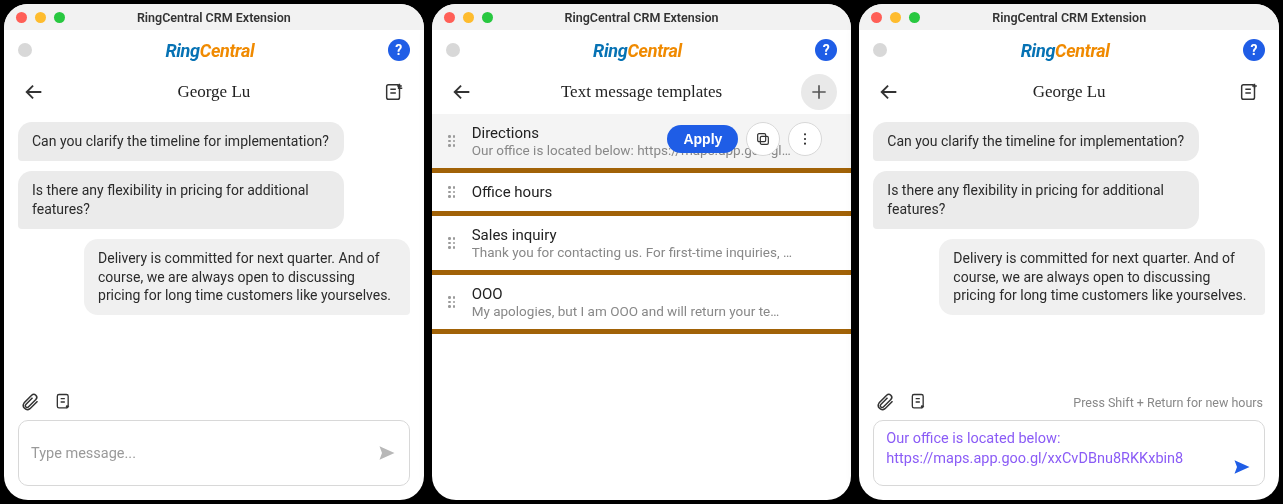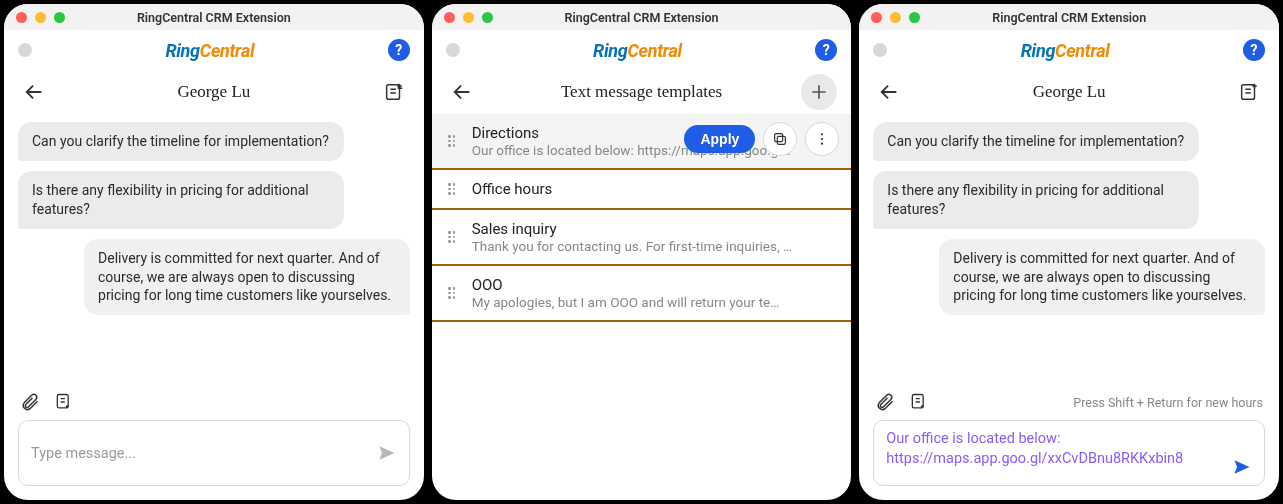--- a/index.html
+++ b/index.html
@@ -127,31 +127,31 @@
   .compose-box .text { flex:1; color:#8b5cf6; font-size:14.5px; line-height:1.35;}
   .compose-box .placeholder { color:#9a9a9a; }
   .send-icon { color:#b8b8b8; }
   .send-icon.active { color:#1f5de6; }
 
   
   .tpl-list { flex:1 1 auto; overflow:hidden; }
   .tpl-item {
     display:flex; align-items:center;
     padding: 10px 14px 10px 10px;
-    border-bottom: 2px solid #a16207;
+    border-bottom: 5px solid #a16207;
     position: relative;
   }
   .tpl-item.hover { background: #f4f4f4; }
   .drag-handle { color:#9a9a9a; width:20px; display:flex; flex-direction:column; align-items:center; gap:2px; cursor:grab;}
   .drag-handle .row { display:flex; gap:2px; }
   .drag-handle .d { width:2.5px; height:2.5px; background:#9a9a9a; border-radius:50%; }
   .tpl-text { flex:1 1 auto; padding-left:10px; min-width:0; }
   .tpl-title { font-size:15px; color:#222; }
   .tpl-preview { font-size:13.5px; color:#888; white-space:nowrap; overflow:hidden; text-overflow:ellipsis; }
-  .tpl-actions { display:flex; align-items:center; gap:8px; position:absolute; right:12px; top:8px;}
+  .tpl-actions { display:flex; align-items:center; gap:8px; position:absolute; right:29px; top:8px;}
   .tpl-apply {
     background:#1f5de6; color:#fff; font-weight:600;
     border:none; border-radius:999px; padding:6px 16px; font-size:14px; cursor:pointer;
   }
   .round-icon {
     width:32px; height:32px; border-radius:50%; border:1px solid #d8d8d8;
     background:#fff; display:flex; align-items:center; justify-content:center; cursor:pointer;
     color:#333;
   }
 

